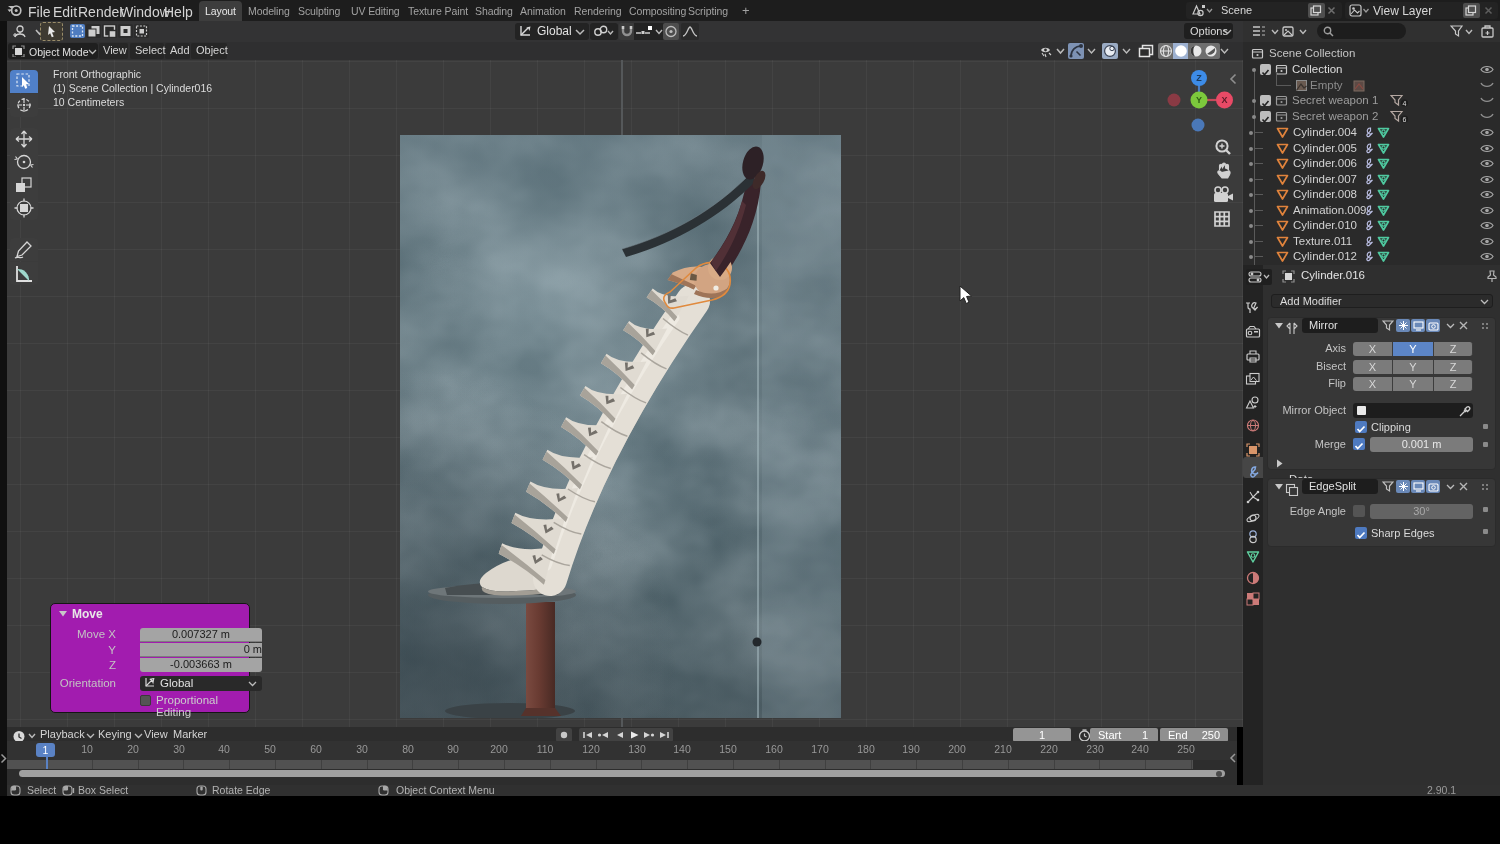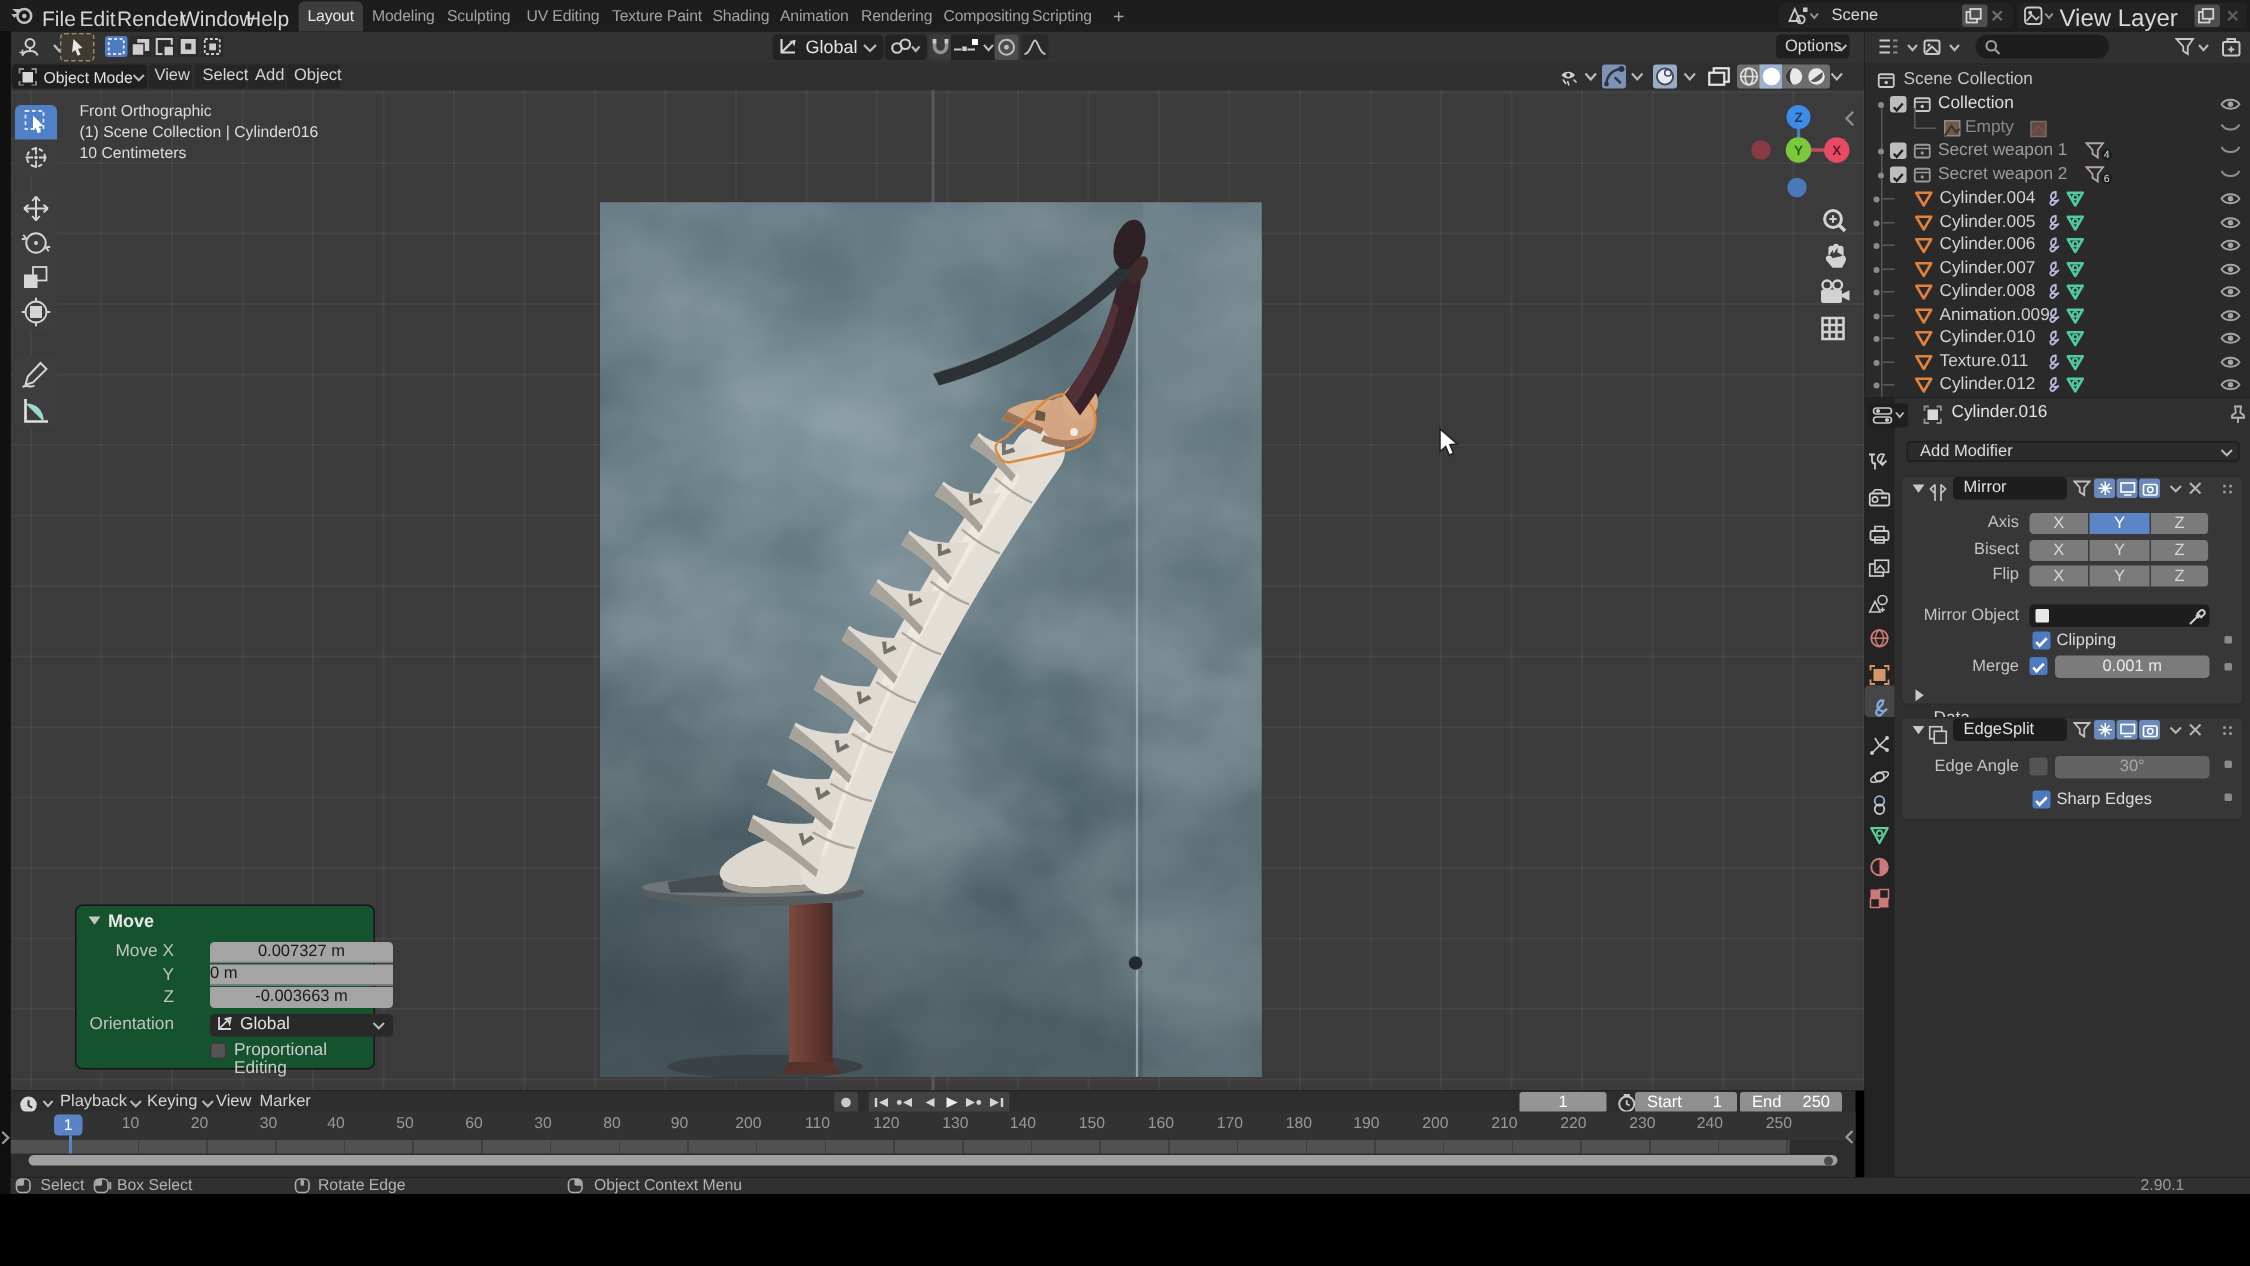--- a/index.html
+++ b/index.html
@@ -94,21 +94,21 @@
     </svg>
     <svg class="abs" style="left:1327px;top:6px" width="9" height="9" viewBox="0 0 9 9">
         <path d="M1.5 1.5 L7.5 7.5 M7.5 1.5 L1.5 7.5" stroke="#6e6e6e" stroke-width="1.5"></path>
       </svg>
     <svg class="abs" style="left:1349px;top:4px" width="22" height="13" viewBox="0 0 22 13">
       <rect x="1" y="1" width="11" height="11" rx="2" fill="none" stroke="#c9c9c9" stroke-width="1.2"></rect>
       <circle cx="4.5" cy="4.5" r="1.3" fill="#c9c9c9"></circle>
         <path d="M2 10 l3.5 -4 l3 3 l2 -2" fill="none" stroke="#c9c9c9" stroke-width="1.1"></path>
       <path d="M14.5 5 l2.5 3 l2.5 -3" fill="none" stroke="#9a9a9a" stroke-width="1.3"></path>
     </svg>
-    <span class="abs txt" style="left:1373px;top:4px;color:#d8d8d8;font-size:16px">View Layer</span>
+    <span class="abs txt" style="left:1373px;top:4px;color:#d8d8d8;font-size:12px">View Layer</span>
     <div class="abs" style="left:1463px;top:3px;width:17px;height:15px;background:#4e4e4e;border-radius:2px"></div>
     <svg class="abs" style="left:1465px;top:5px" width="13" height="11" viewBox="0 0 13 11">
       <rect x="1" y="3" width="7" height="7" fill="none" stroke="#d5d5d5" stroke-width="1.2"></rect>
       <rect x="3.5" y="1" width="7" height="6.5" fill="#4e4e4e" stroke="#d5d5d5" stroke-width="1.2"></rect>
     </svg>
     <svg class="abs" style="left:1484px;top:6px" width="9" height="9" viewBox="0 0 9 9">
         <path d="M1.5 1.5 L7.5 7.5 M7.5 1.5 L1.5 7.5" stroke="#5e5e5e" stroke-width="1.5"></path>
       </svg>
   </div>
   <div id="row2" class="abs">
@@ -486,31 +486,31 @@
     <svg class="abs" style="left:1205px;top:126px" width="22" height="18" viewBox="0 0 22 18">
         <circle cx="6" cy="4" r="3" fill="none" stroke="#d2d2d2" stroke-width="1.6"></circle>
         <circle cx="13" cy="4" r="3" fill="none" stroke="#d2d2d2" stroke-width="1.6"></circle>
         <rect x="2" y="7" width="14" height="9" rx="1.5" fill="#d2d2d2"></rect>
         <path d="M16 10 l5 -2.5 v7 l-5 -2.5" fill="#d2d2d2"></path>
       </svg>
     <svg class="abs" style="left:1206px;top:150px" width="18" height="18" viewBox="0 0 18 18">
         <path d="M2 2 h14 v14 H2 Z M2 6.7 h14 M2 11.3 h14 M6.7 2 v14 M11.3 2 v14" fill="none" stroke="#d2d2d2" stroke-width="1.7"></path>
       </svg>
 
-    <div class="abs" style="left:43px;top:543px;width:200px;height:110px;background:#14532d;border:1px solid #151515;border-radius:5px">
+    <div class="abs" style="left:43px;top:543px;width:200px;height:110px;background:#a21caf;border:1px solid #151515;border-radius:5px">
       <svg class="abs" style="left:8px;top:6px" width="8" height="7" viewBox="0 0 8 7">
           <path d="M0 1 h8 l-4 5.5 Z" fill="#c8c8c8"></path>
         </svg>
       <span class="abs" style="left:21px;top:3px;color:#e8e8e8;font-size:12px;font-weight:bold">Move</span>
       <span class="abs plabel" style="right:133px;top:24px">Move X</span>
       <span class="abs plabel" style="right:133px;top:40px">Y</span>
       <span class="abs plabel" style="right:133px;top:55px">Z</span>
       <span class="abs plabel" style="right:133px;top:73px">Orientation</span>
       <div class="abs" style="left:89px;top:24px;width:122px;height:14px;background:#a4a4a4;border-radius:3px 3px 0 0;border-bottom:1px solid #7d7d7d;color:#1b1b1b;font-size:11px;text-align:center">0.007327 m</div>
-      <div class="abs" style="left:89px;top:39px;width:122px;height:14px;background:#a4a4a4;border-bottom:1px solid #7d7d7d;color:#1b1b1b;font-size:11px;text-align:left">0 m</div>
+      <div class="abs" style="left:89px;top:39px;width:122px;height:14px;background:#a4a4a4;border-bottom:1px solid #7d7d7d;color:#1b1b1b;font-size:11px;text-align:right">0 m</div>
       <div class="abs" style="left:89px;top:54px;width:122px;height:14px;background:#a4a4a4;border-radius:0 0 3px 3px;color:#1b1b1b;font-size:11px;text-align:center">-0.003663 m</div>
       <div class="abs" style="left:89px;top:72px;width:122px;height:15px;background:#292929;border-radius:3px">
         <svg class="abs" style="left:4px;top:2px" width="12" height="11" viewBox="0 0 12 11">
             <path d="M2 0 v8 h8" stroke="#d8d8d8" stroke-width="1.2" fill="none"></path>
             <path d="M2 8 L8 2 l1 2.5 l.8 -4 l-4 .8 L8.2 2" stroke="#d8d8d8" stroke-width="1.1" fill="none"></path>
           </svg>
         <span class="abs" style="left:20px;top:1px;color:#e2e2e2;font-size:11.5px">Global</span>
         <svg class="abs" style="left:108px;top:5px" width="9" height="6" viewBox="0 0 9 6">
             <path d="M1 1 l3.5 3.5 L8 1" fill="none" stroke="#bbb" stroke-width="1.3"></path>
           </svg>

